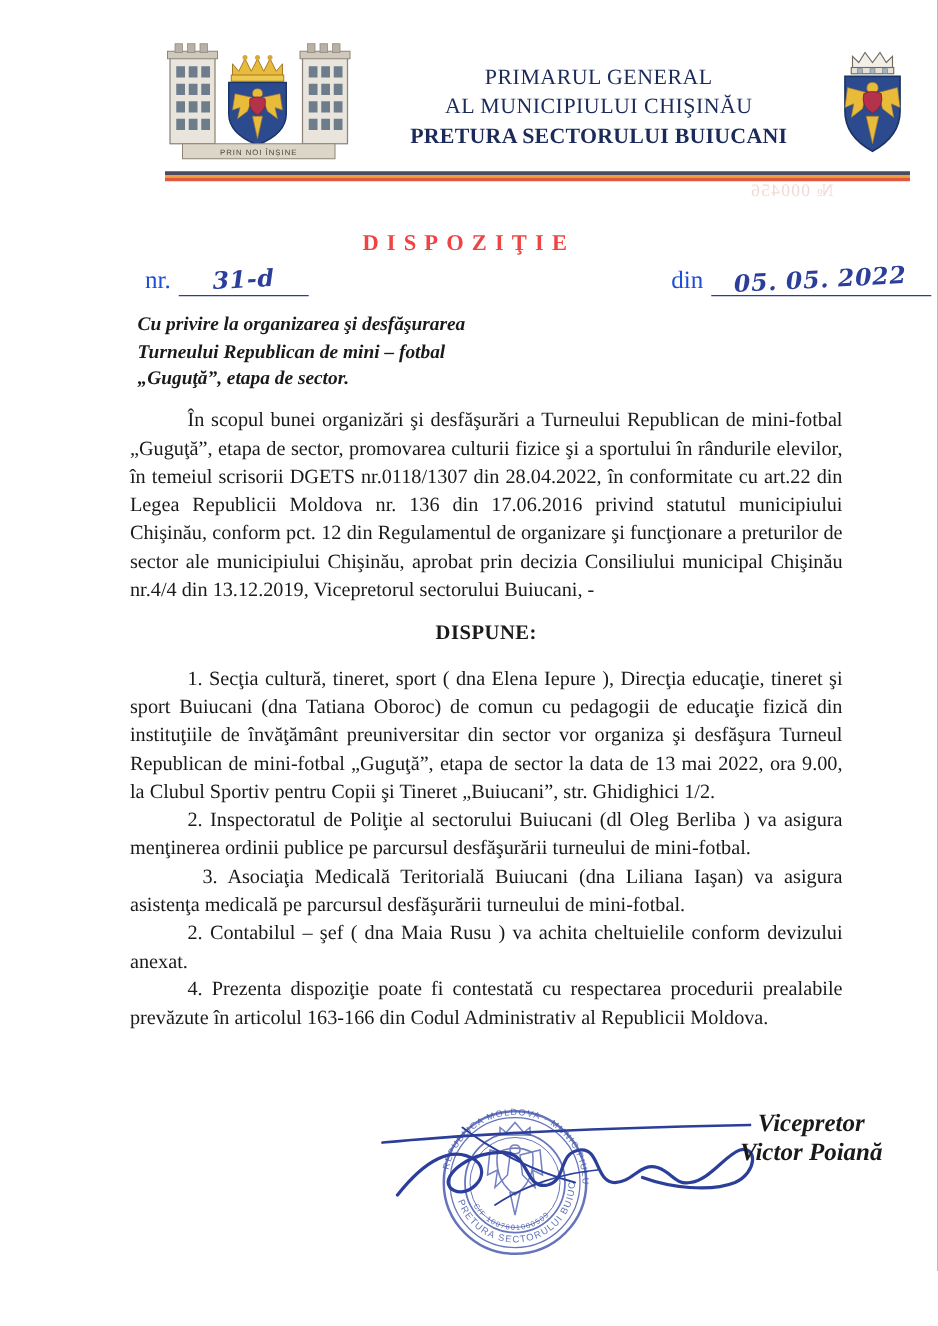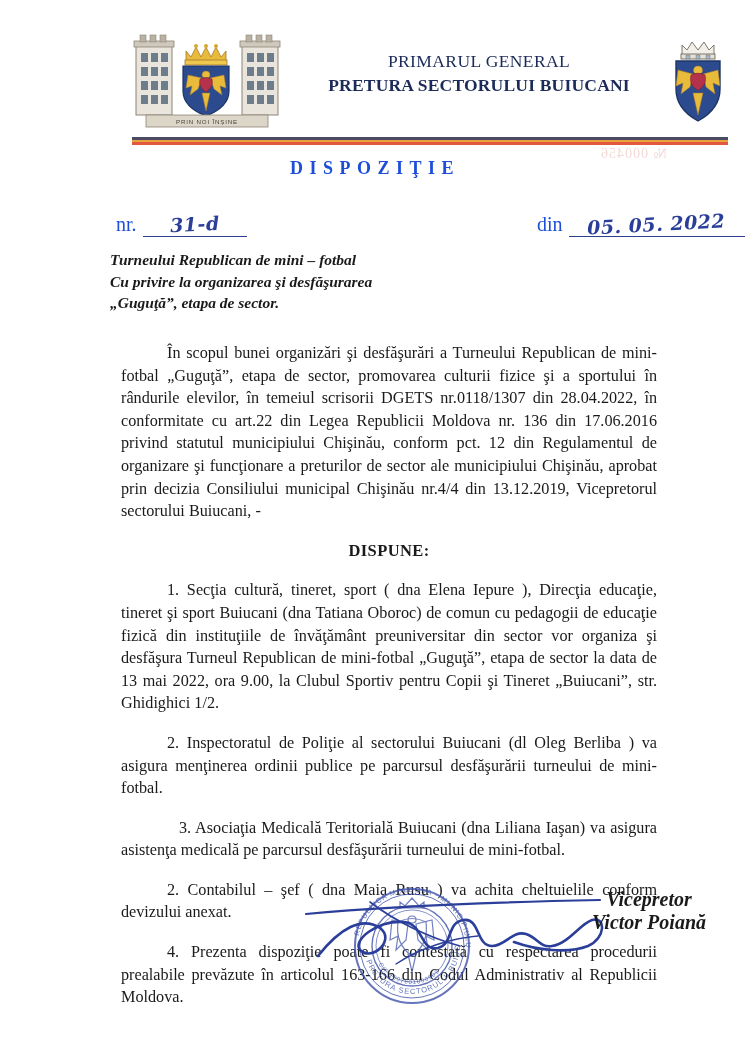--- a/index.html
+++ b/index.html
@@ -88,28 +88,28 @@
     color: #f3d9d6;
     transform: scaleX(-1);
     letter-spacing: 1px;
     font-family: "Liberation Serif", serif;
     user-select: none;
   }
 
   
   .doc-title {
     position: absolute;
-    top: 158px;
+    top: 184px;
     left: 0;
     width: 750px;
     text-align: center;
     font-size: 18px;
     font-weight: bold;
     letter-spacing: 6.5px;
-    color: #1d4ed8;
+    color: #ef4444;
   }
 
   
   .numline {
     position: absolute;
     top: 213px;
     left: 0;
     width: 750px;
     height: 34px;
   }
@@ -168,21 +168,21 @@
   .body {
     position: absolute;
     left: 104px;
     top: 325px;
     width: 570px;
     font-size: 16.2px;
     line-height: 22.6px;
     text-align: justify;
   }
   .body p {
-    margin: 17px;
+    margin: 0;
     text-indent: 46px;
   }
   .dispune {
     text-align: center;
     font-weight: bold;
     font-size: 16.5px;
     margin: 12px 0 14px 0 !important;
     text-indent: 0 !important;
     letter-spacing: 0.4px;
   }
@@ -289,20 +289,21 @@
         <path d="M76 60 L80 78 L84 60 Z"></path>
       </g>
       <path d="M74 46 q6 -3 12 0 q2 8 -6 13 q-8 -5 -6 -13 z" fill="#b5334a" stroke="#7e2233" stroke-width="0.6"></path>
 
       <rect x="20" y="82" width="122" height="12" fill="#dcd6c9" stroke="#8d8577" stroke-width="0.8"></rect>
       <text x="81" y="91" text-anchor="middle" font-family="Liberation Sans, sans-serif" font-size="6.2" fill="#4a4438" letter-spacing="0.8">PRIN NOI ÎNȘINE</text>
     </svg>
 
     <div class="header-titles">
       <div class="title-line1">PRIMARUL GENERAL</div>
+      <div class="title-line2">AL MUNICIPIULUI CHIŞINĂU</div>
       <div class="title-line3">PRETURA SECTORULUI BUIUCANI</div>
     </div>
 
     <svg class="emblem-right" viewBox="0 0 64 96">
       <g>
         <path d="M16 20 L16 10 L21 15 L26 7 L32 15 L38 7 L43 15 L48 10 L48 20 Z" fill="#f2efe8" stroke="#6f6a5e" stroke-width="0.9"></path>
         <rect x="15" y="19" width="34" height="5" fill="#e6e2d8" stroke="#6f6a5e" stroke-width="0.9"></rect>
         <g fill="#9fb4c9" stroke="#6f6a5e" stroke-width="0.4">
           <rect x="20" y="20" width="4" height="4"></rect>
             <rect x="30" y="20" width="4" height="4"></rect>
@@ -339,22 +340,22 @@
     </div>
     <div class="din-group">
       <span class="label-small">din</span>
       <span class="hw-field wide">
         <span class="hw">05. 05. 2022</span>
       </span>
     </div>
   </div>
 
   <div class="subject">
+    <div>Cu privire la organizarea şi desfăşurarea</div>
     <div>Turneului  Republican  de mini – fotbal</div>
-    <div>Cu privire la organizarea şi desfăşurarea</div>
     <div>„Guguţă”, etapa de sector.</div>
   </div>
 
   <div class="body">
     <p>În scopul bunei organizări şi desfăşurări a Turneului Republican de mini-fotbal „Guguţă”, etapa de sector, promovarea culturii fizice şi a sportului în rândurile elevilor, în temeiul scrisorii DGETS nr.0118/1307 din 28.04.2022, în conformitate cu art.22 din Legea Republicii Moldova nr. 136 din 17.06.2016 privind statutul municipiului Chişinău, conform pct. 12 din Regulamentul de organizare şi funcţionare a preturilor de sector ale municipiului Chişinău, aprobat prin decizia Consiliului municipal Chişinău nr.4/4 din 13.12.2019,  Vicepretorul sectorului Buiucani, -</p>
     <p class="dispune">DISPUNE:</p>
     <p class="item">1. Secţia cultură, tineret, sport ( dna Elena Iepure ), Direcţia educaţie, tineret  şi sport Buiucani (dna Tatiana Oboroc) de comun cu pedagogii de educaţie fizică din instituţiile de învăţământ preuniversitar din sector vor organiza şi desfăşura Turneul Republican de mini-fotbal „Guguţă”,  etapa de sector la data de 13 mai 2022, ora 9.00, la Clubul Sportiv pentru Copii şi Tineret  „Buiucani”, str. Ghidighici 1/2.</p>
     <p class="item">2. Inspectoratul de Poliţie al  sectorului  Buiucani  (dl  Oleg Berliba ) va asigura menţinerea ordinii publice pe parcursul desfăşurării turneului de mini-fotbal.</p>
     <p class="item deep">3. Asociaţia Medicală Teritorială Buiucani (dna Liliana Iaşan) va asigura asistenţa medicală pe parcursul desfăşurării turneului de mini-fotbal.</p>
     <p class="item">2. Contabilul – şef ( dna Maia Rusu ) va achita cheltuielile conform devizului  anexat.</p>

